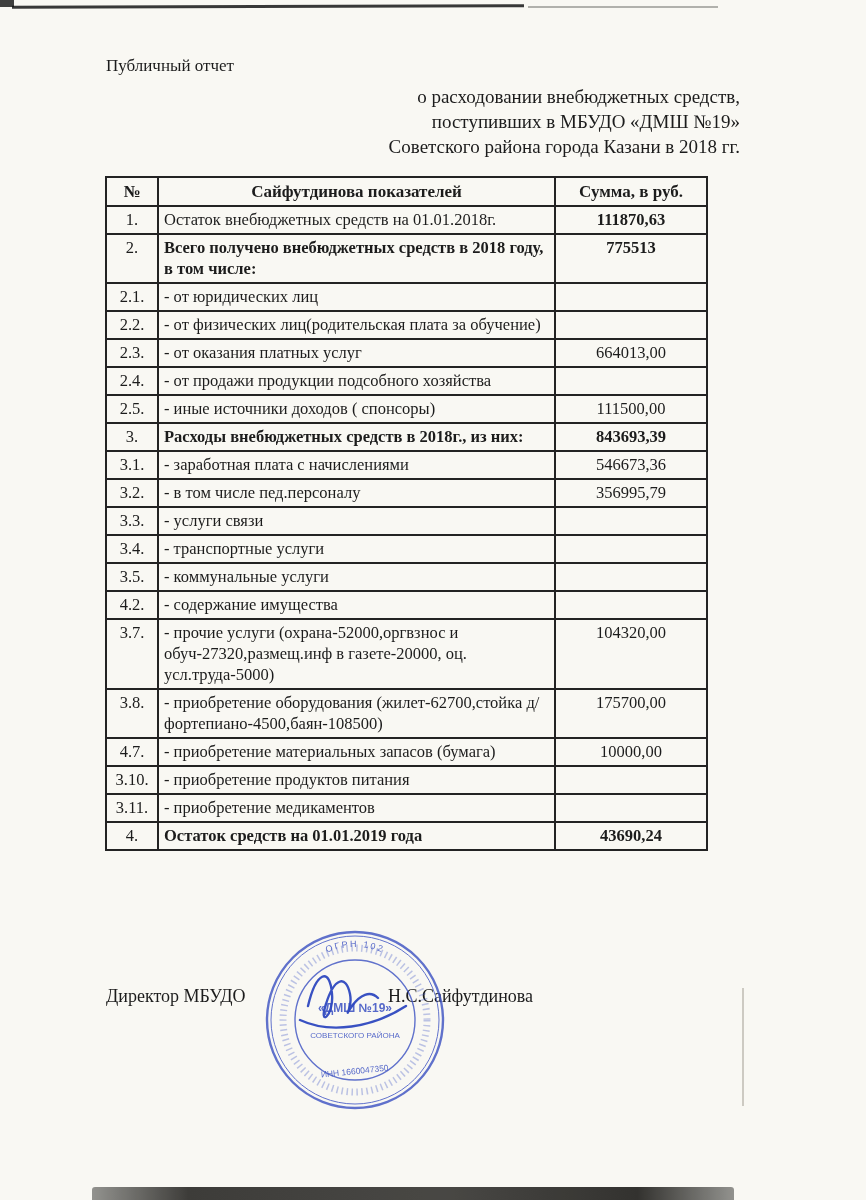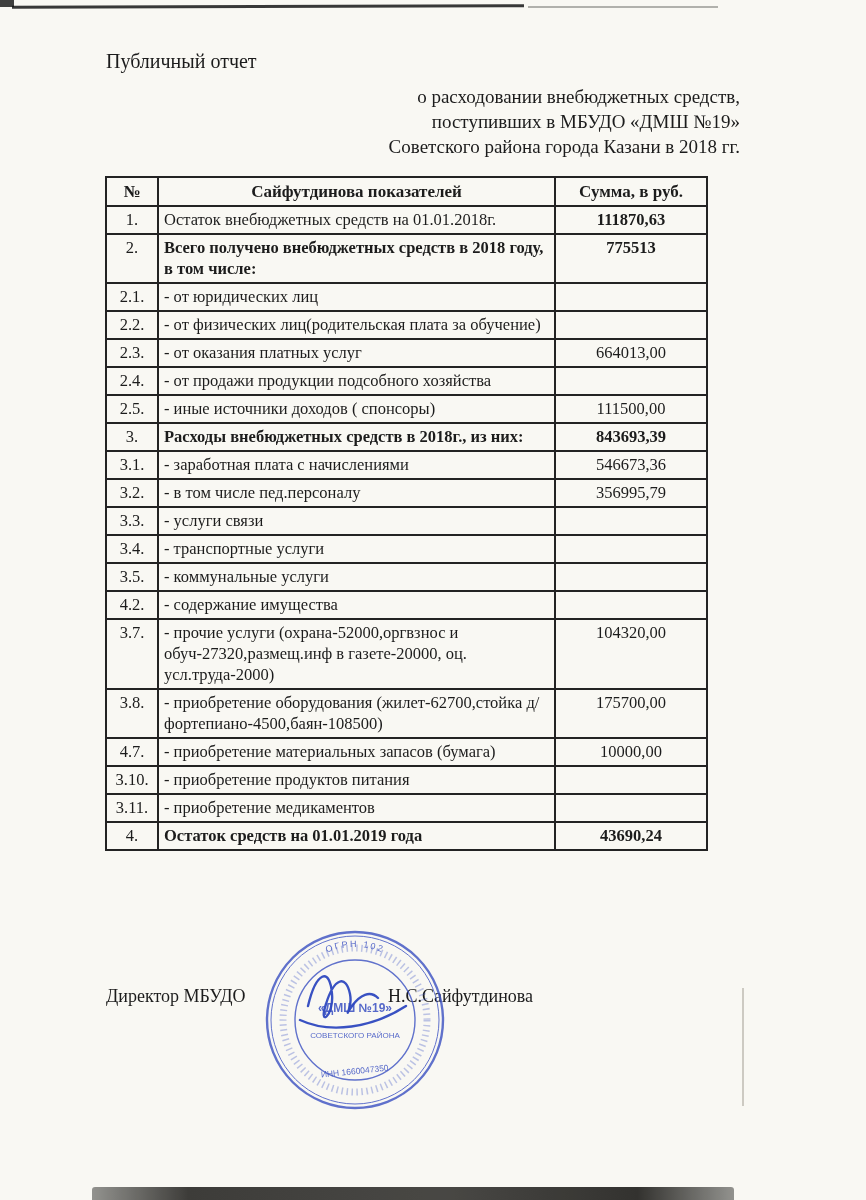--- a/index.html
+++ b/index.html
@@ -13,21 +13,21 @@
 
   
   .scan-top-line{position:absolute;left:12px;top:5px;width:512px;height:3px;background:#161616;opacity:.85;transform:rotate(-.15deg);}
   .scan-top-line2{position:absolute;left:528px;top:6px;width:190px;height:2px;background:#6a6a66;opacity:.5;}
   .scan-corner{position:absolute;left:0;top:0;width:14px;height:7px;background:#101010;opacity:.8;}
   .scan-bottom-band{position:absolute;left:92px;bottom:0;width:642px;height:13px;border-radius:3px 3px 0 0;
     background:linear-gradient(90deg,#8a8a86,#2e2d2a 15%,#3a3936 55%,#23221f 85%,#8a8a86);
     filter:blur(.6px);opacity:.92;}
   .scan-right-streak{position:absolute;left:742px;top:988px;width:2px;height:118px;background:#c2beb5;opacity:.8;}
 
-  .header-note{position:absolute;left:106px;top:50px;font-size:20px;}
+  .header-note{position:absolute;left:106px;top:56px;font-size:17px;}
   .title{position:absolute;left:128px;top:84px;width:612px;text-align:right;font-size:19px;line-height:25px;}
 
   table.report{
     position:absolute;left:105px;top:176px;width:601px;
     border-collapse:collapse;table-layout:fixed;
     font-size:16.5px;line-height:21px;
   }
   .report th,.report td{border:2px solid #232323;vertical-align:top;padding:2px 5px 3px;overflow:hidden;}
   .report th{font-weight:bold;text-align:center;font-size:17px;padding:3px 2px;}
   col.c-num{width:52px;}
@@ -139,21 +139,21 @@
       <td class="name">- коммунальные услуги</td>
       <td class="sum"></td>
     </tr>
         <tr>
       <td class="num">4.2.</td>
       <td class="name">- содержание имущества</td>
       <td class="sum"></td>
     </tr>
         <tr>
       <td class="num">3.7.</td>
-      <td class="name">- прочие услуги (охрана-52000,оргвзнос и обуч-27320,размещ.инф в газете-20000, оц. усл.труда-2000)</td>
+      <td class="name">- прочие услуги (охрана-52000,оргвзнос и обуч-27320,размещ.инф в газете-20000, оц. усл.труда-5000)</td>
       <td class="sum">104320,00</td>
     </tr>
         <tr>
       <td class="num">3.8.</td>
       <td class="name">- приобретение оборудования (жилет-62700,стойка д/фортепиано-4500,баян-108500)</td>
       <td class="sum">175700,00</td>
     </tr>
         <tr>
       <td class="num">4.7.</td>
       <td class="name">- приобретение материальных запасов (бумага)</td>

